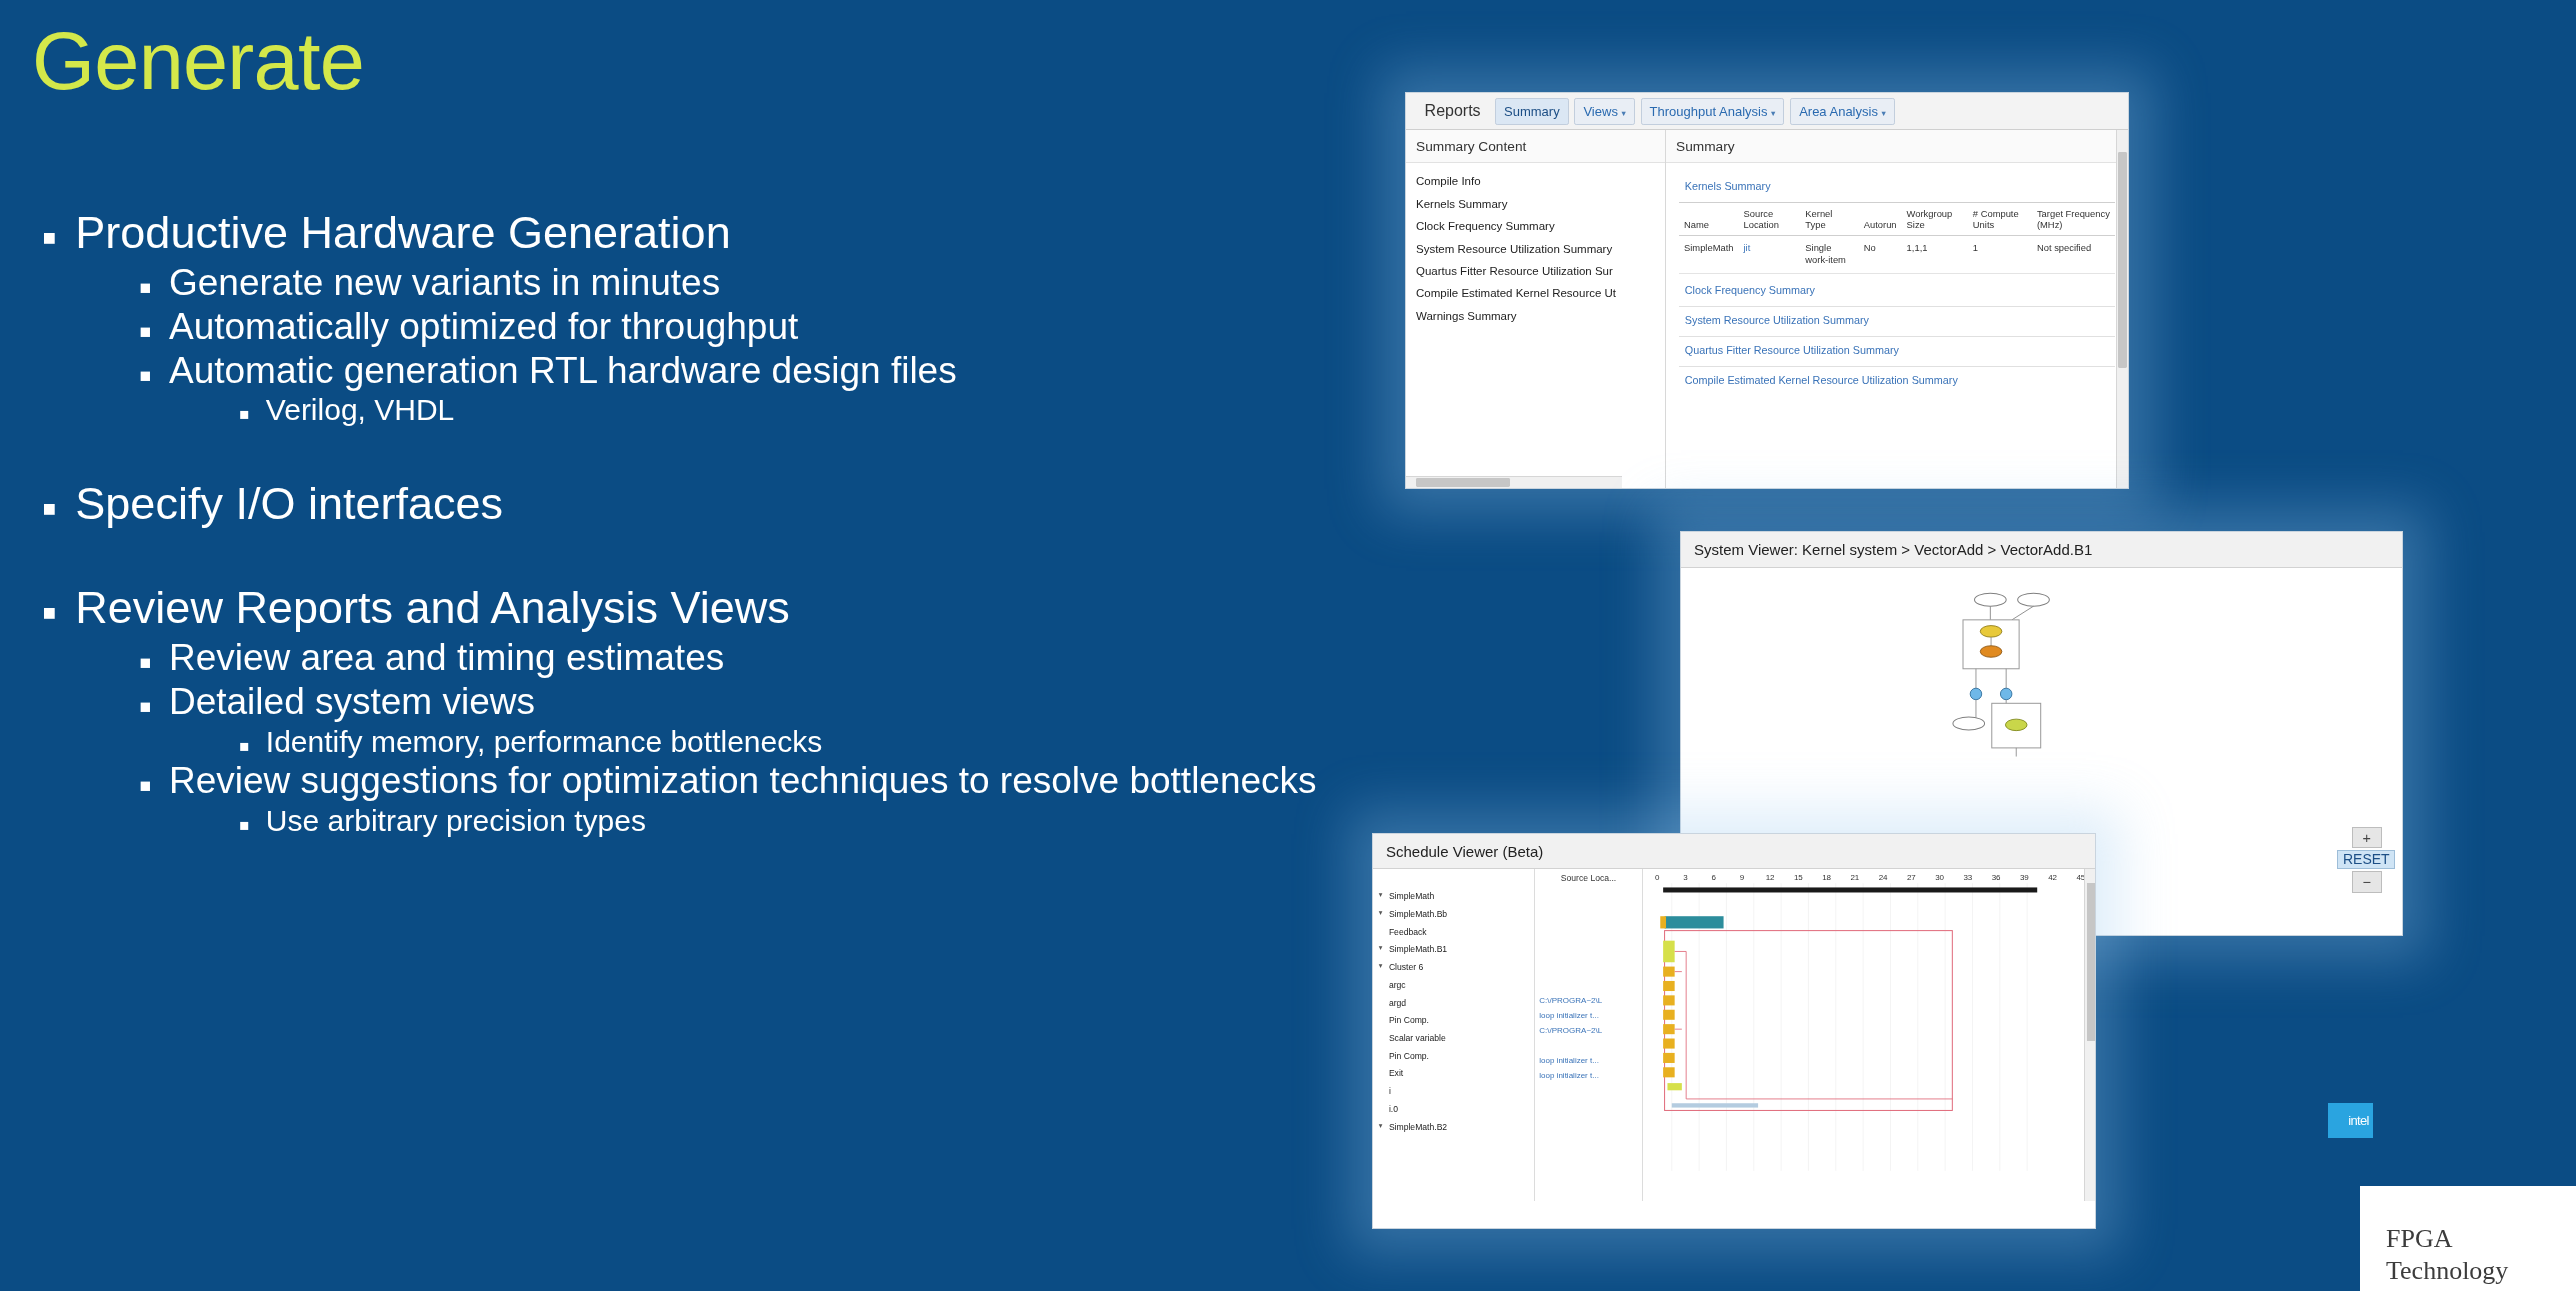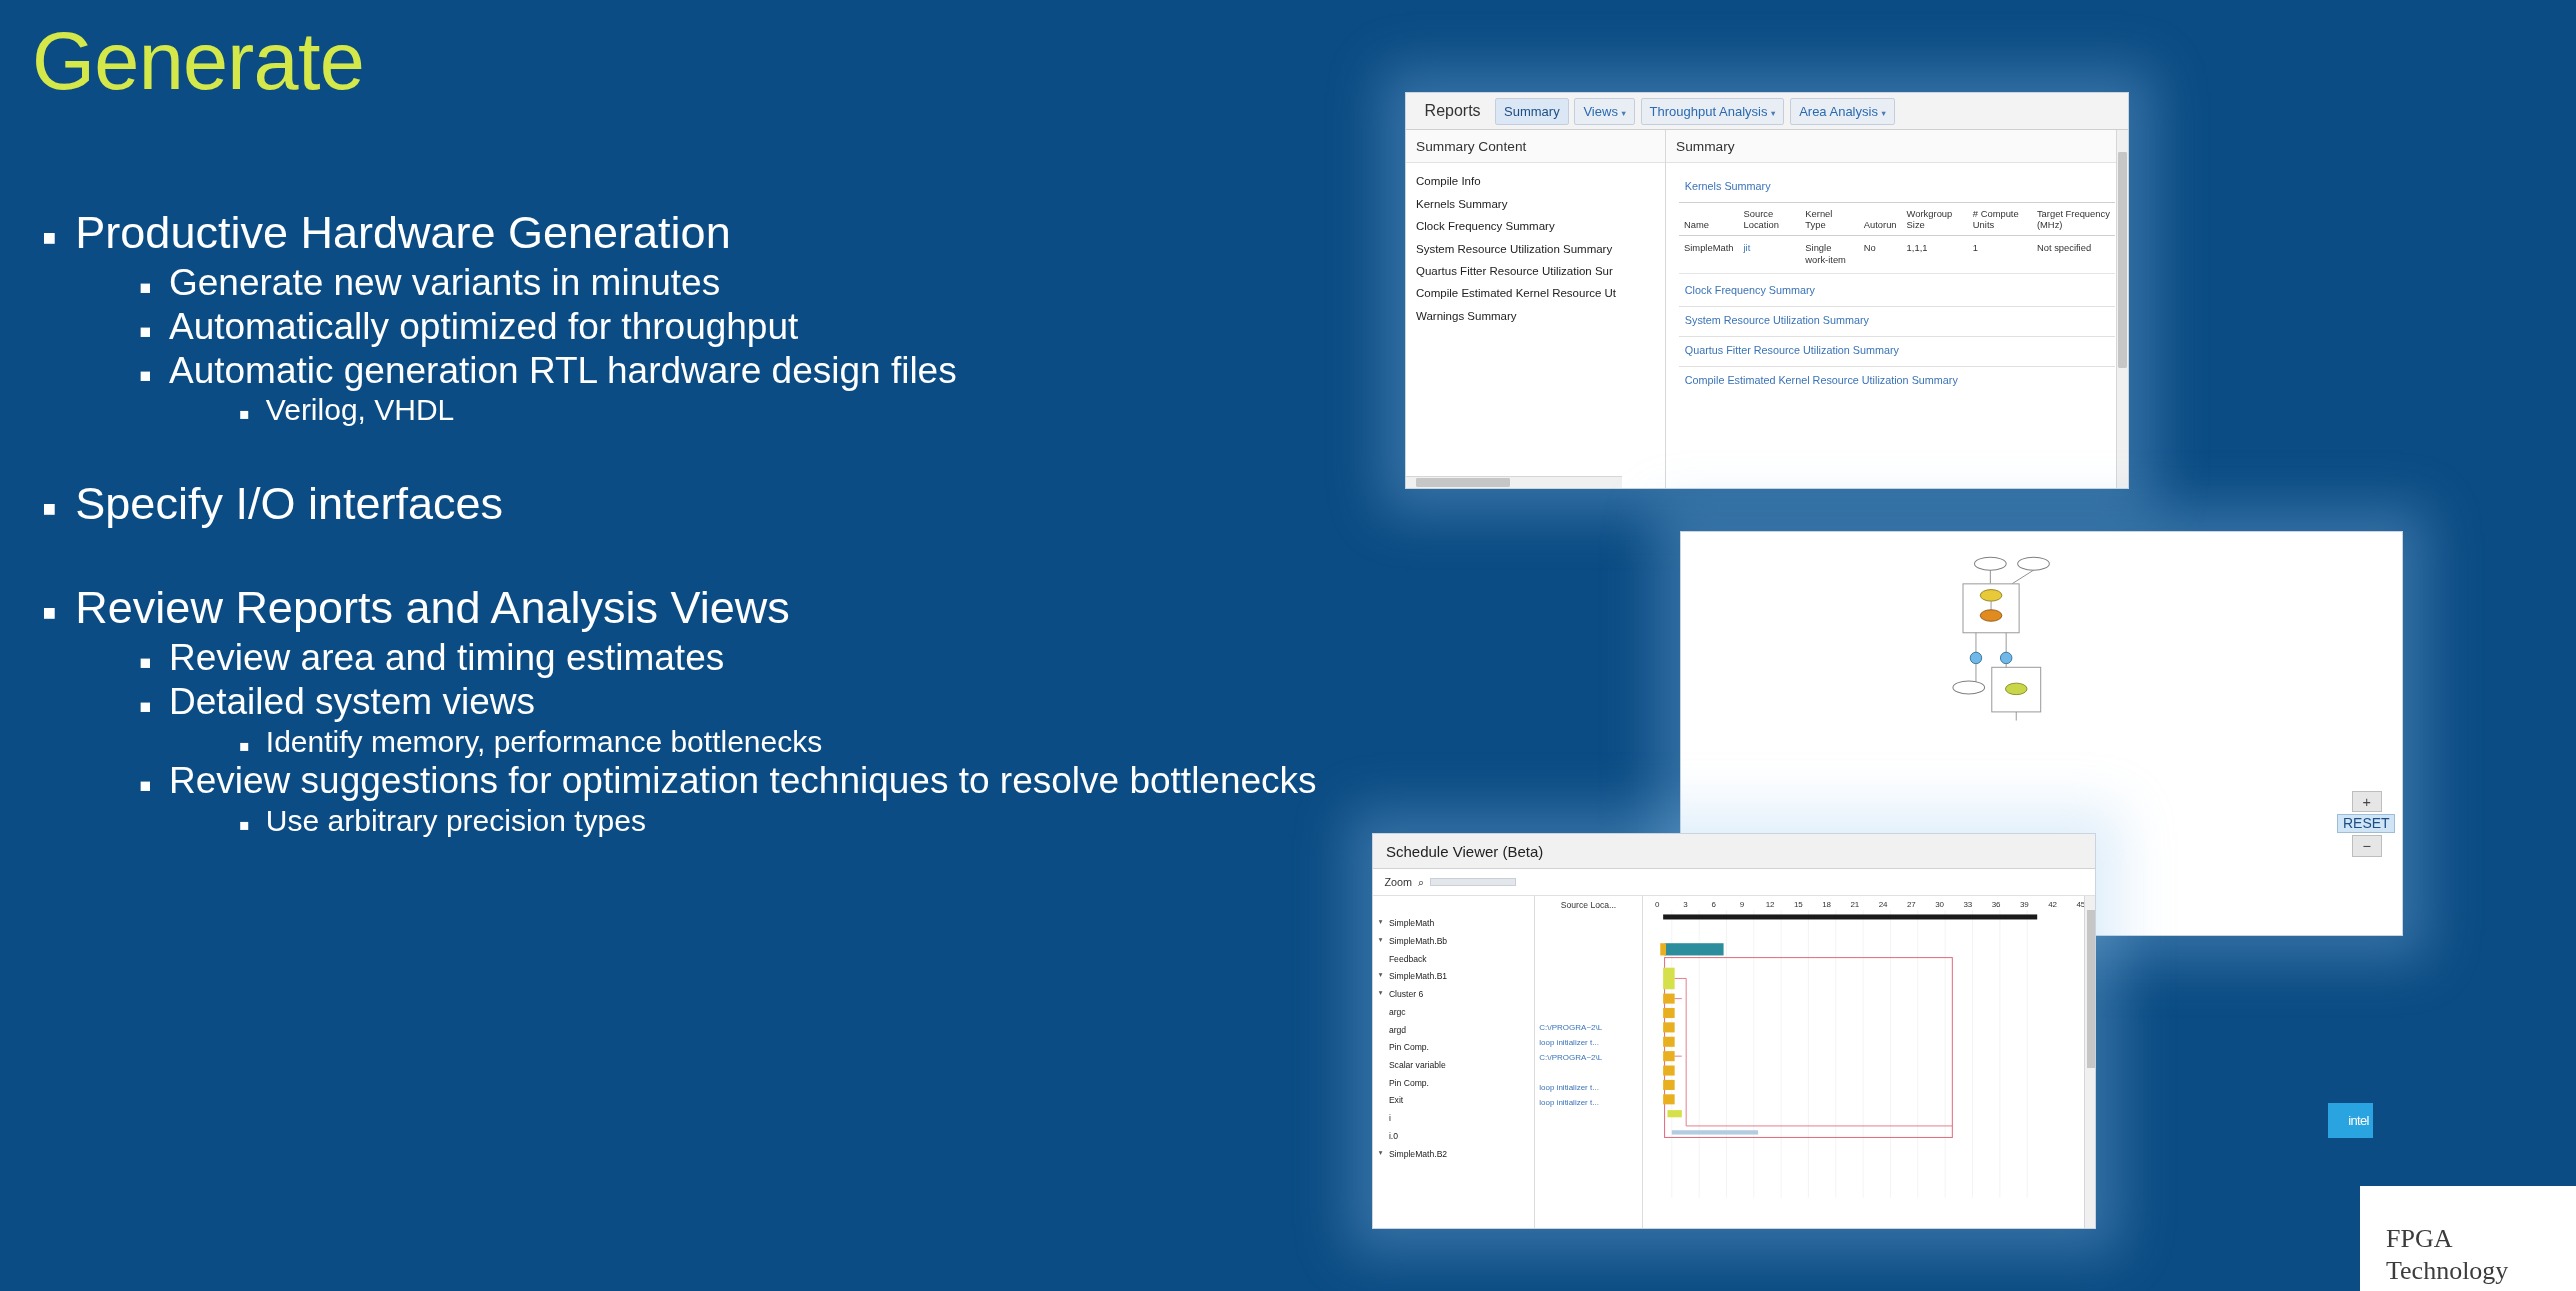--- a/index.html
+++ b/index.html
@@ -298,20 +298,21 @@
         <div class="rp-link">Compile Estimated Kernel Resource Utilization Summary</div>
       </div>
       <div class="rp-vscroll">
         <div class="rp-vthumb"></div>
       </div>
     </div>
   </div>
 </div>
 
 <div class="shot" id="shot-sysview">
+  <div class="sv-hd">System Viewer: Kernel system &gt; VectorAdd &gt; VectorAdd.B1</div>
   <div class="sv-canvas">
     <svg width="723" height="367" viewBox="0 0 1005 510">
 
       <ellipse cx="430" cy="44" rx="22" ry="9" fill="#ffffff" stroke="#7f7f7f" stroke-width="1.4"></ellipse>
       <ellipse cx="490" cy="44" rx="22" ry="9" fill="#ffffff" stroke="#7f7f7f" stroke-width="1.4"></ellipse>
       <line x1="430" y1="53" x2="430" y2="72" stroke="#8a8a8a" stroke-width="1.3"></line>
       <line x1="490" y1="53" x2="460" y2="72" stroke="#8a8a8a" stroke-width="1.3"></line>
 
       <rect x="392" y="72" width="78" height="68" fill="#ffffff" stroke="#9a9a9a" stroke-width="1.4"></rect>
       <ellipse cx="431" cy="88" rx="15" ry="8" fill="#e8c93a" stroke="#8d7a16" stroke-width="1.2"></ellipse>
@@ -333,25 +334,20 @@
     <div class="sv-zoom">
       <div class="sv-zbtn">+</div>
       <div class="sv-reset">RESET</div>
       <div class="sv-zbtn">−</div>
     </div>
   </div>
 </div>
 
 <div class="shot" id="shot-sched">
   <div class="sc-hd">Schedule Viewer (Beta)</div>
-  <div class="sc-toolbar">
-    <span class="lbl">Zoom</span>
-    <span class="lbl">⌕</span>
-    <span class="sc-slider"></span>
-  </div>
   <div class="sc-main">
     <div class="sc-left">
       <div class="hdr"></div>
       <div class="sc-row">
           <span class="tw">▾</span>
           <span>SimpleMath</span>
         </div>
       <div class="sc-row">
           <span class="tw">▾</span>
           <span>SimpleMath.Bb</span>

